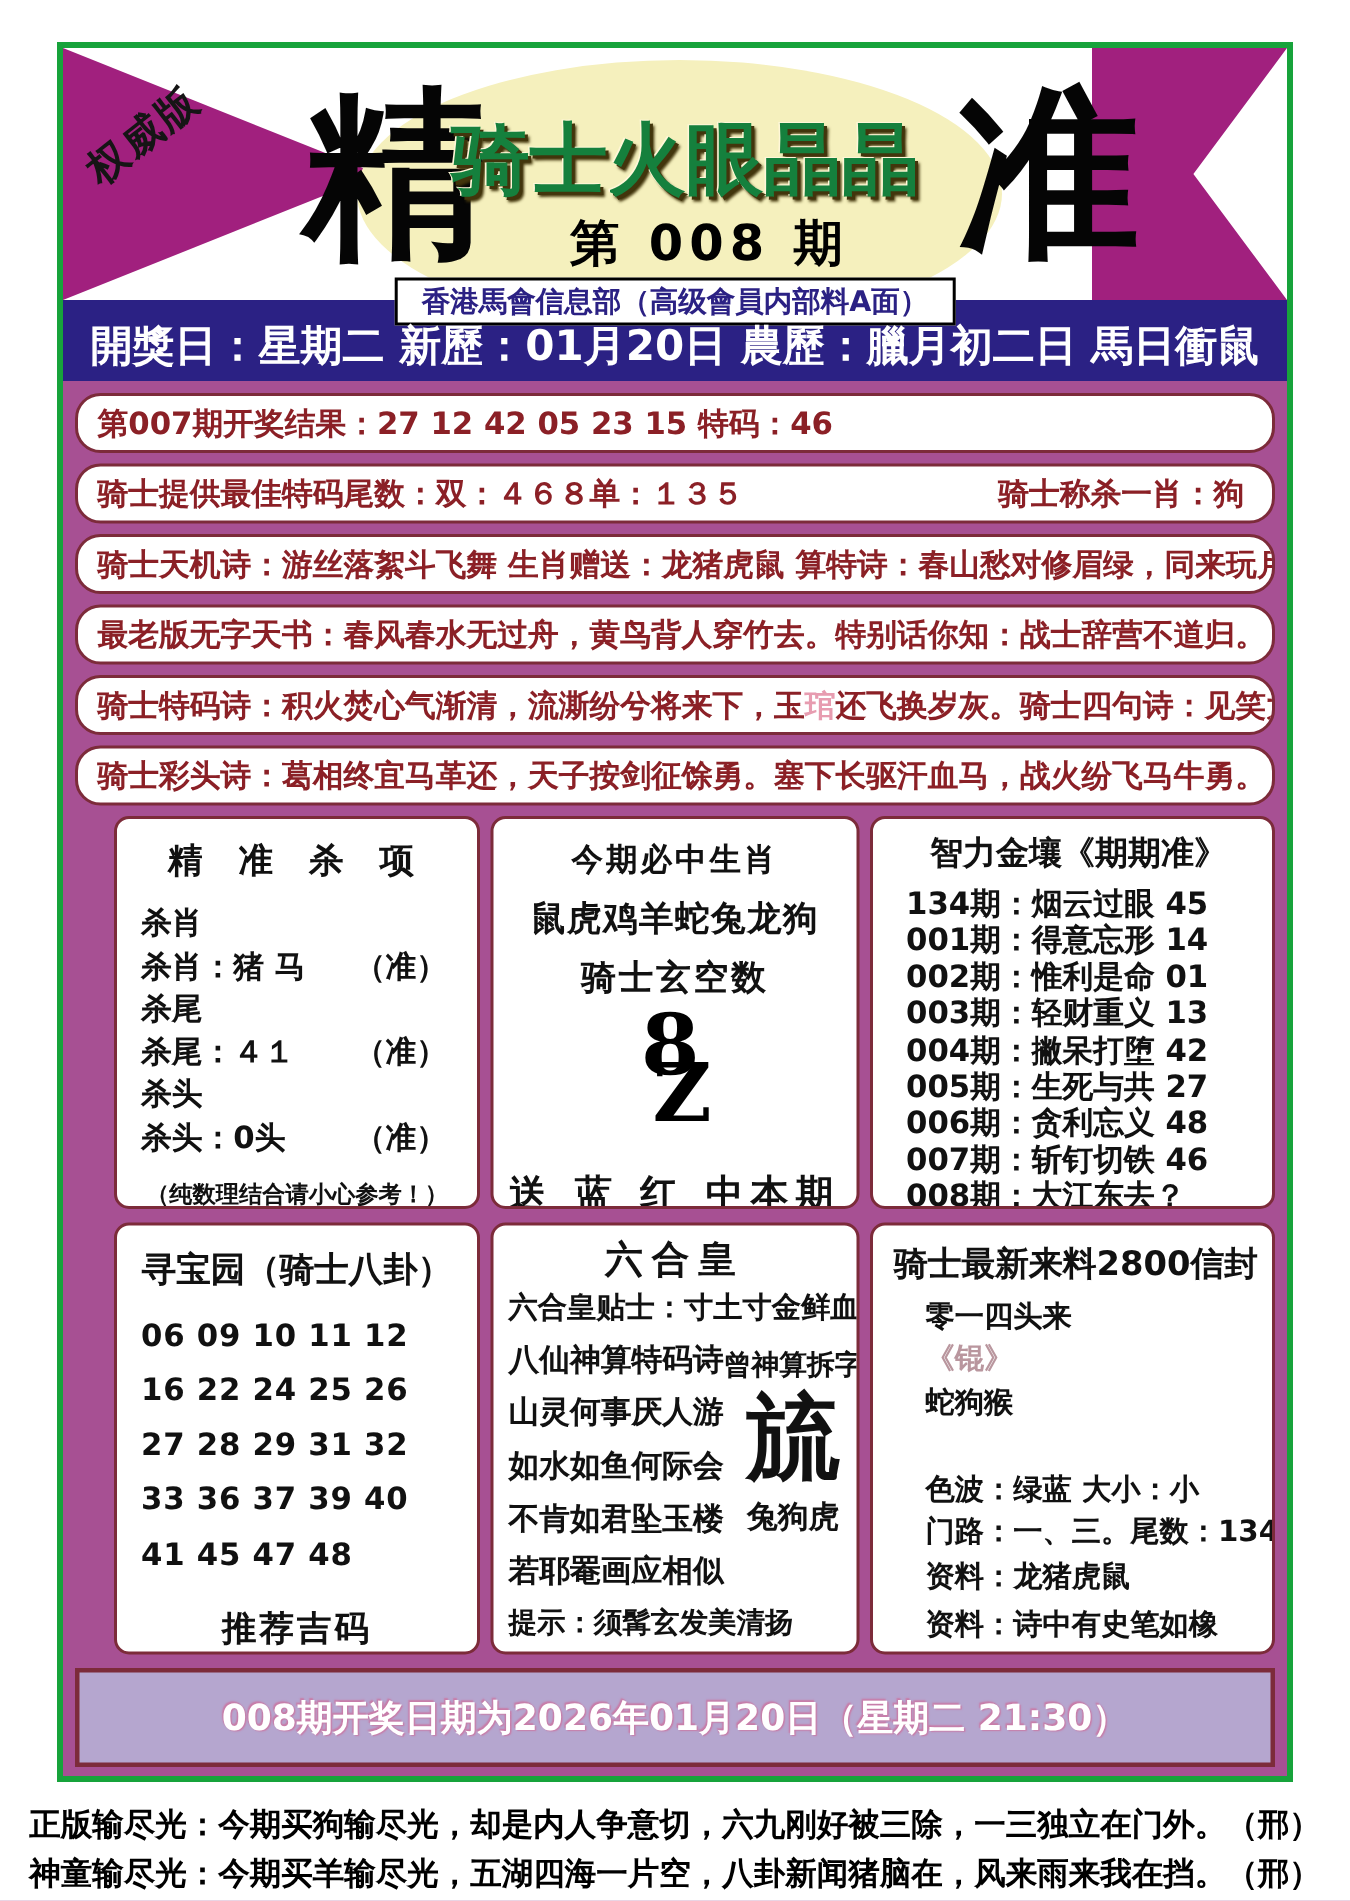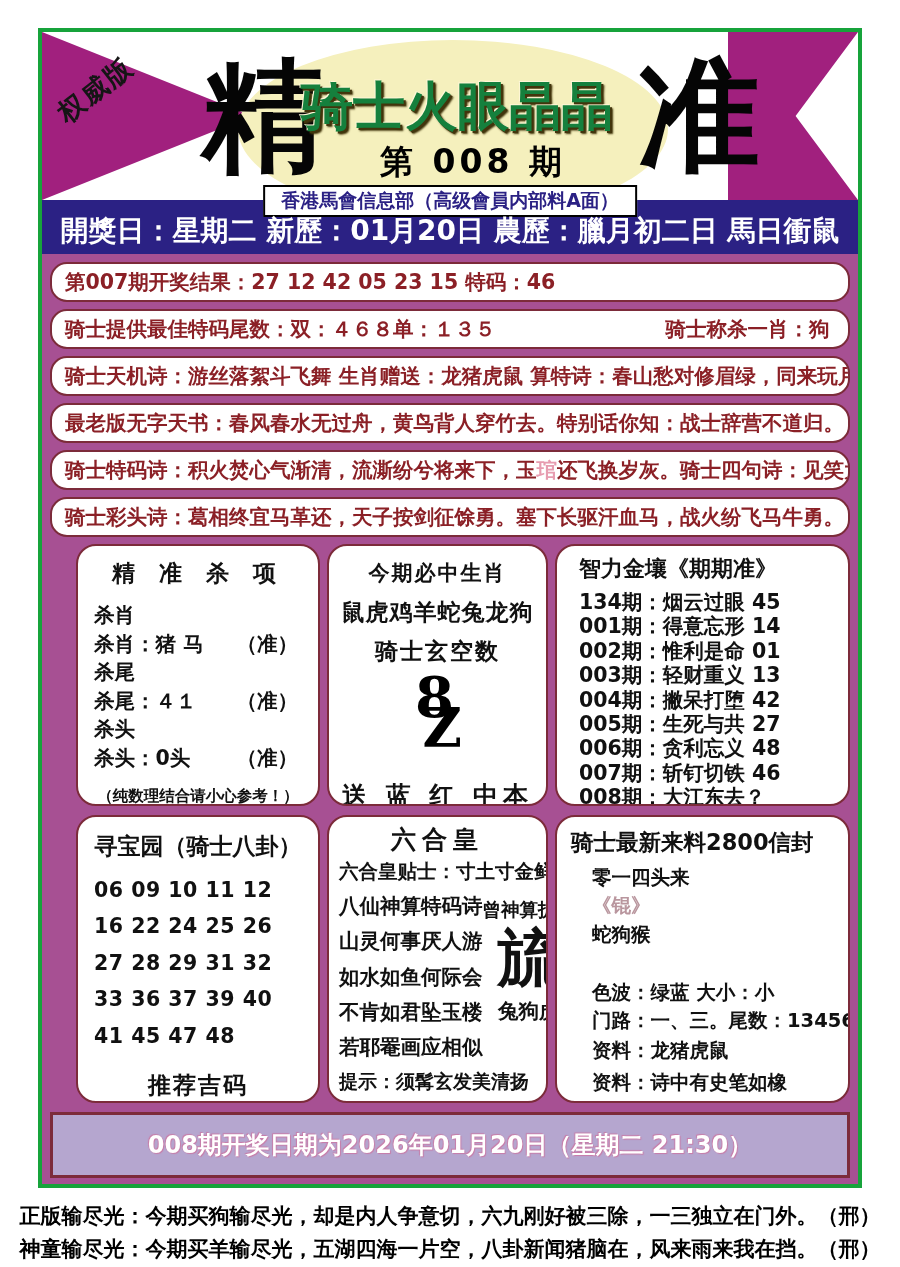--- a/index.html
+++ b/index.html
@@ -41,25 +41,25 @@
 
   
   .content { padding:8px 8px 0 8px; }
   .strip { background:#fff; border:2px solid #7c2b3a; border-radius:17px;
            height:40px; margin-bottom:7px; padding:0 13px; display:flex; align-items:center;
            color:#8b2026; font-weight:bold; font-size:20.5px; white-space:nowrap; overflow:hidden; }
   .strip .gap2 { margin-left:170px; }
   .pink-ch { color:#e79cb0; }
 
   .box-row { display:flex; gap:7px; padding-left:26px; margin-bottom:9px; }
-  .box { background:#fff; border:2px solid #7c2b3a; border-radius:20px; overflow:hidden; }
+  .box { background:#fff; border:2px solid #7c2b3a; border-radius:10px; overflow:hidden; }
   .row1 .box { height:262px; }
   .row2 .box { height:288px; }
   .b-left  { width:244px; }
-  .b-mid   { width:221px; }
+  .b-mid   { width:246px; }
   .b-right { flex:1; }
 
   
   .kill { padding:12px 16px 0 16px; color:#111; }
   .kill-title { text-align:center; font-size:23px; font-weight:bold; letter-spacing:8px; margin-bottom:12px; }
   .kill-row { display:flex; justify-content:space-between; font-size:20.5px; font-weight:600;
               line-height:28.5px; padding-right:4px; }
   .kill-note { text-align:center; font-size:15.5px; font-weight:600; margin-top:14px; white-space:nowrap; }
 
   
@@ -68,21 +68,21 @@
   .z-t2 { font-size:23px; font-weight:600; margin-top:10px; letter-spacing:1px; }
   .z-t3 { font-size:23px; font-weight:600; margin-top:8px; letter-spacing:2px; }
   .z-glyph { position:relative; height:96px; margin-top:2px;
              font-family:"DejaVu Serif","Liberation Serif",serif; font-weight:bold; color:#000; }
   .z-g8 { position:absolute; left:50%; top:0;  transform:translateX(-58%); font-size:56px; line-height:1; }
   .z-gz { position:absolute; left:50%; top:32px; transform:translateX(-38%); font-size:54px; line-height:1; }
   .z-foot { font-size:25px; font-weight:bold; letter-spacing:5px; margin-top:14px; }
 
   
   .wisdom { padding:8px 0 0 22px; color:#111; }
-  .w-title { font-size:22px; font-weight:bold; margin-bottom:6px; padding-right:14px; white-space:nowrap; }
+  .w-title { text-align:center; font-size:22px; font-weight:bold; margin-bottom:6px; padding-right:14px; white-space:nowrap; }
   .w-entry { font-size:20.5px; font-weight:600; line-height:24.4px; white-space:nowrap; }
 
   
   .treasure { padding:14px 16px 0 16px; color:#111; }
   .t-title { text-align:center; font-size:23px; font-weight:bold; margin-bottom:10px; white-space:nowrap; }
   .t-nums { font-size:20.5px; font-weight:600; line-height:1.78; letter-spacing:0.5px; }
   .t-sub { text-align:center; font-size:23px; font-weight:bold; margin:16px 0 10px 0; letter-spacing:2px; }
 
   
   .emperor { padding:6px 10px 0 10px; color:#111; }

